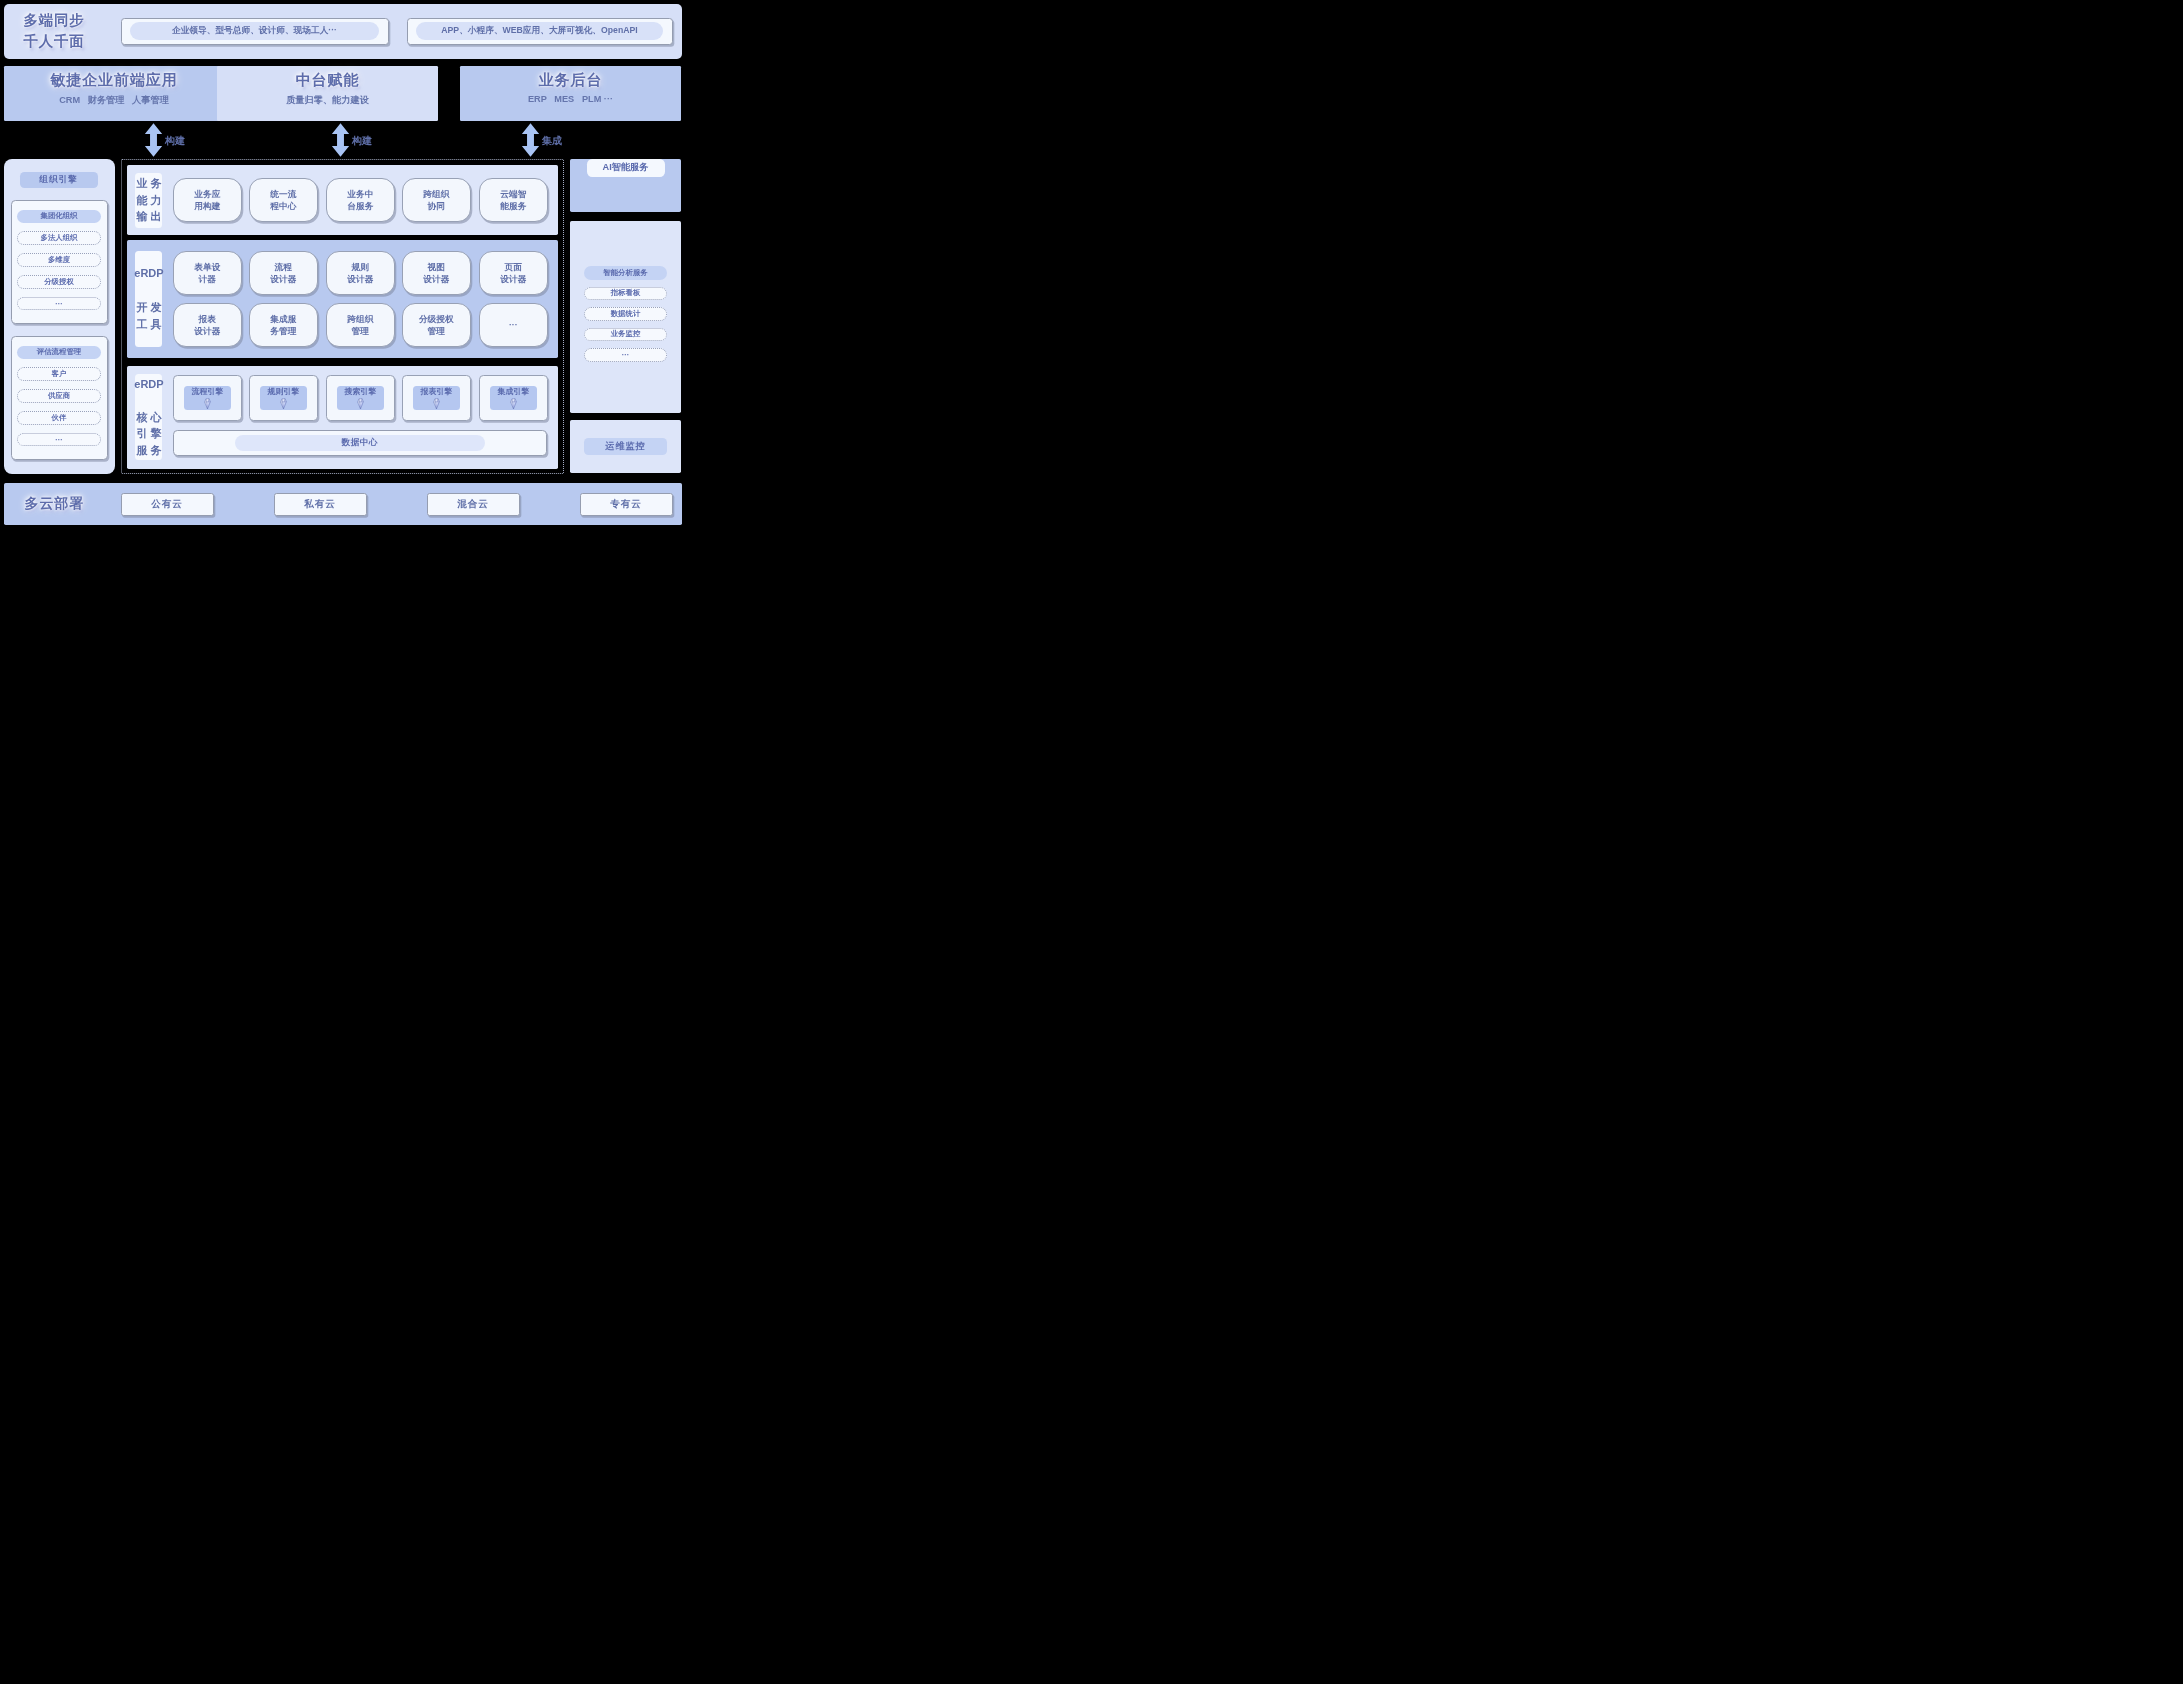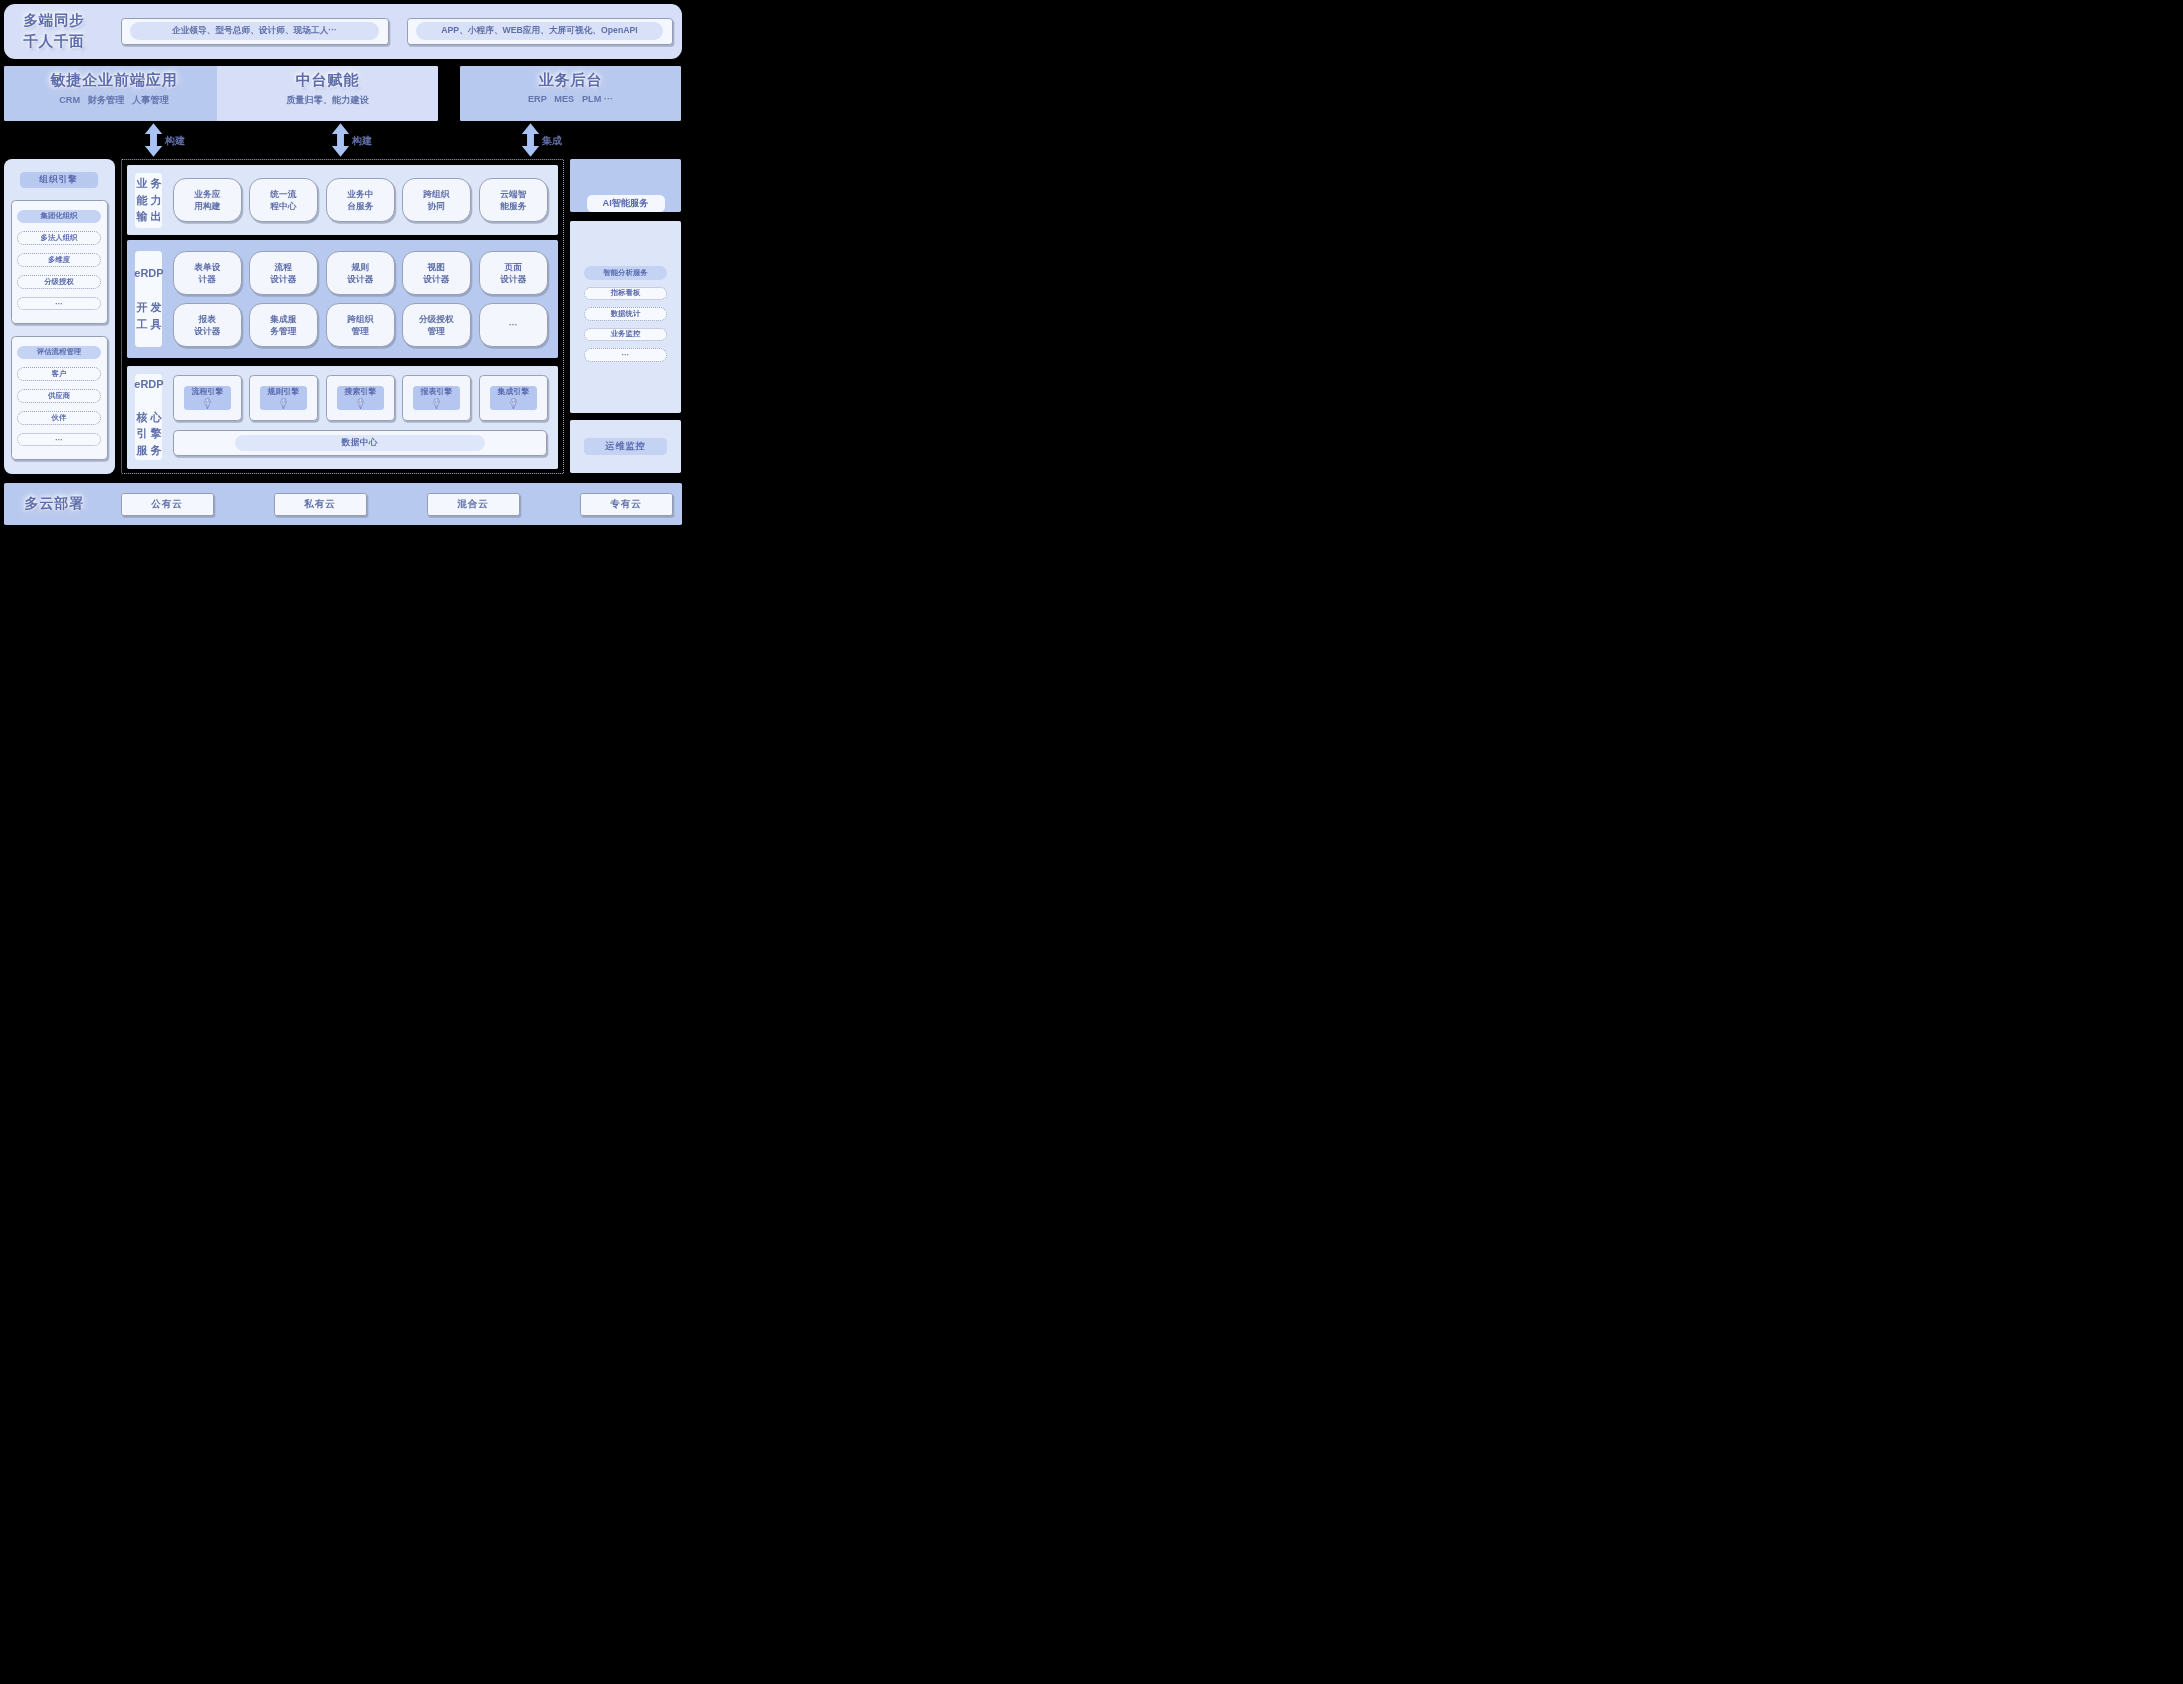--- a/index.html
+++ b/index.html
@@ -19,21 +19,21 @@
   body{font-family:"Liberation Sans","DejaVu Sans",sans-serif;}
   #page{position:relative;width:685px;height:528px;background:#000;overflow:hidden;font-weight:700;color:var(--txt);}
 
   .glow-title{
     color:#5d6cab;
     text-shadow:0 0 2.6px #fff,0 0 5.2px #fff,0 0 8.7px #fff,1.3px 1.7px 3.1px rgba(124,136,213,.8);
     letter-spacing:0.9px;
   }
 
   
-  .band-top{position:absolute;left:3.5px;top:3.5px;width:678px;height:55px;background:var(--light2);border-radius:11px;}
+  .band-top{position:absolute;left:3.5px;top:3.5px;width:678px;height:55px;background:var(--light2);border-radius:5px;}
   .band-top-title{position:absolute;left:20px;top:50%;transform:translateY(-50%);font-size:14.4px;line-height:1.45;}
   .wbox{background:var(--white-box);border:0.9px solid var(--box-border);box-shadow:1.3px 1.7px 0 var(--shadow);border-radius:3.5px;box-sizing:border-box;}
   .top-slot{position:absolute;top:14px;height:27.5px;display:flex;align-items:center;justify-content:center;}
   .slot-users{left:117px;width:268px;}
   .slot-channels{left:403px;width:266px;}
   .band-pill{width:calc(100% - 16.6px);height:18.3px;background:var(--pill-inner);border-radius:436px;display:flex;align-items:center;justify-content:center;font-size:8.7px;color:var(--txt);}
 
   
   .layer{position:absolute;top:66px;height:55px;border-radius:1.3px;text-align:center;box-sizing:border-box;}
   .layer-1{left:3.5px;width:221px;background:var(--mid);}
@@ -74,21 +74,21 @@
   .engine{position:absolute;top:8.7px;width:69px;height:46px;padding:10px;background:#f3f7fd;border:0.9px solid #98a1b5;border-radius:4.4px;box-shadow:1.3px 1.7px 0 var(--shadow);box-sizing:border-box;}
   .engine-inner{width:100%;height:100%;background:#b5c7f0;border-radius:3.5px;display:flex;flex-direction:column;align-items:center;justify-content:center;gap:1.3px;}
   .engine-label{font-size:7.9px;color:var(--txt-deep);}
   .gem{width:13px;height:16.6px;}
 
   .datacenter{position:absolute;left:46px;top:64px;width:374px;height:26px;border-radius:4.4px;display:flex;align-items:center;justify-content:center;}
   .dc-pill{width:250px;height:16.6px;background:#dee6fa;border-radius:436px;display:flex;align-items:center;justify-content:center;font-size:8.7px;color:var(--txt-deep);letter-spacing:0.4px;}
 
   
   .rpanel{position:absolute;left:570px;width:111px;border-radius:1.7px;}
-  .rp-ai{top:159px;height:53px;background:var(--mid);display:flex;align-items:flex-end;justify-content:center;}
+  .rp-ai{top:159px;height:53px;background:var(--mid);display:flex;align-items:flex-start;justify-content:center;}
   .ai-pill{width:78px;height:17.5px;background:var(--white-box);border-radius:5.2px;display:flex;align-items:center;justify-content:center;font-size:9.2px;color:var(--txt-deep);}
   .rp-analysis{top:221px;height:192px;background:var(--light1);display:flex;flex-direction:column;align-items:center;gap:7px;padding-top:45px;box-sizing:border-box;}
   .rp-analysis .pill{width:83px;}
   .rp-ops{top:420px;height:53px;background:var(--light1);display:flex;align-items:center;justify-content:center;}
   .ops-pill{width:83px;height:16.6px;background:var(--pillmid);border-radius:4.4px;display:flex;align-items:center;justify-content:center;font-size:9.2px;color:var(--txt-deep);letter-spacing:0.9px;}
 
   
   .band-bottom{position:absolute;left:3.5px;top:483px;width:678px;height:42px;background:var(--mid);border-radius:1.7px;}
   .band-bottom-title{position:absolute;left:21px;top:50%;transform:translateY(-50%);font-size:14px;}
   .cloud-btn{position:absolute;top:9.6px;width:93px;height:23px;border-radius:2.6px;display:flex;align-items:center;justify-content:center;font-size:9.6px;color:var(--txt);letter-spacing:0.9px;}

